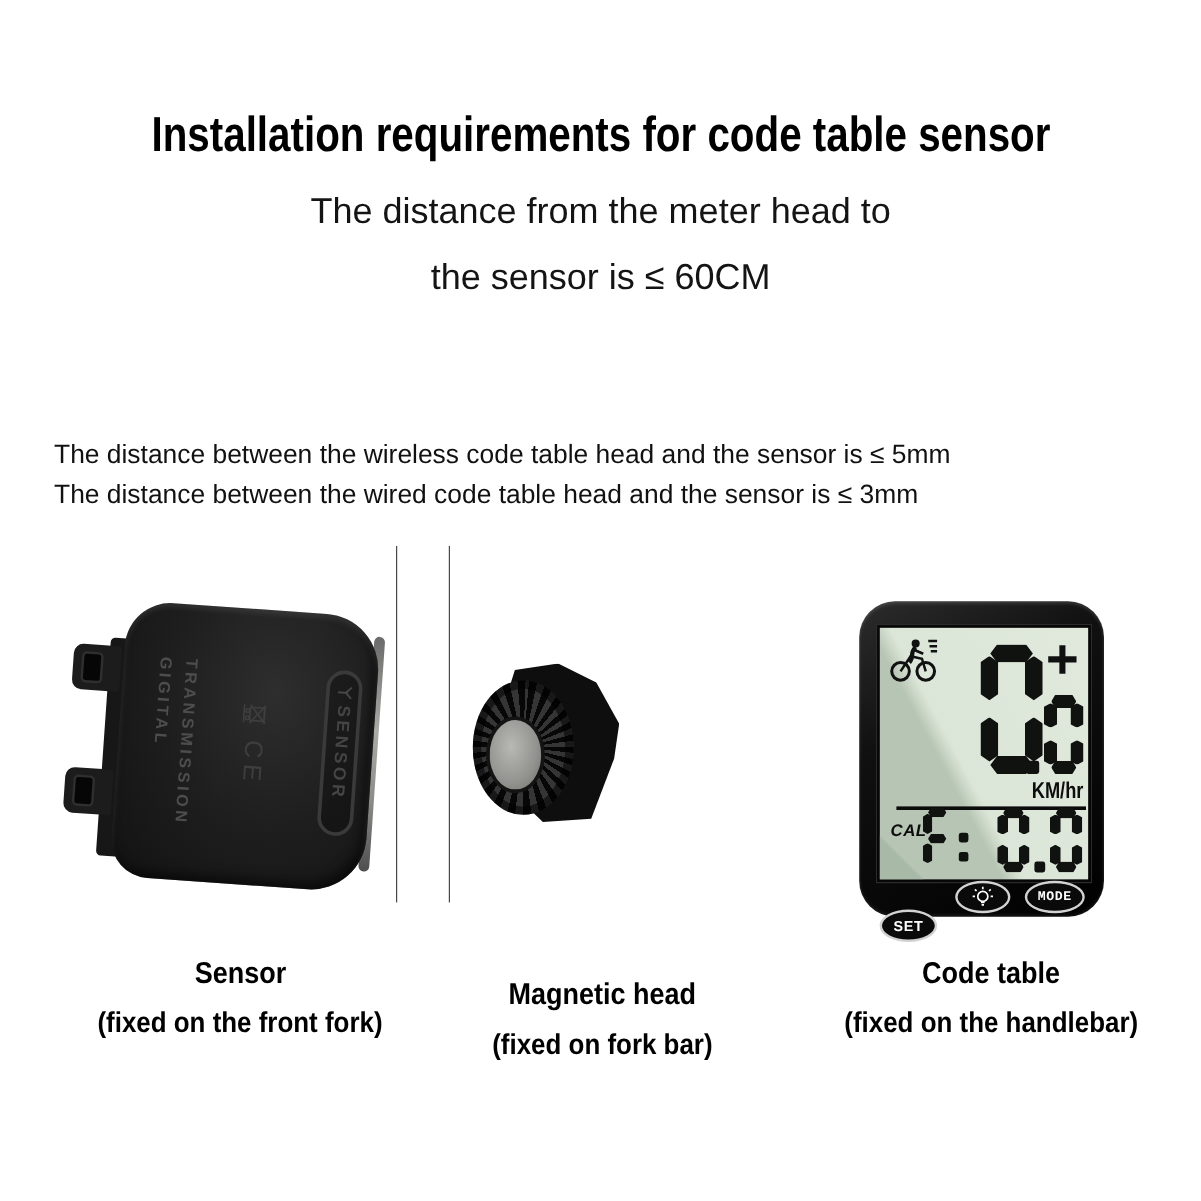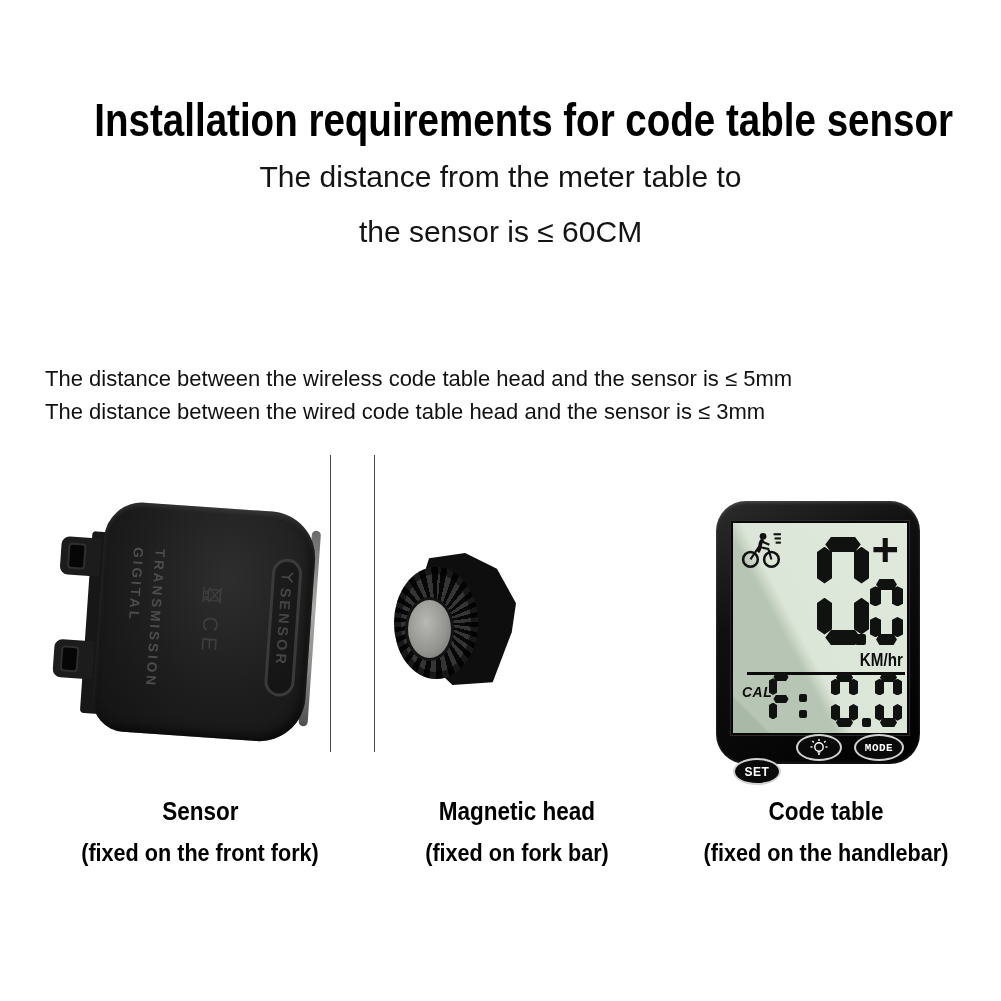--- a/index.html
+++ b/index.html
@@ -1,21 +1,21 @@
 <!DOCTYPE html>
 <html><head>
 <meta charset="utf-8">
 <style>
   html,body{margin:0;padding:0;background:#fff;}
   #canvas{position:relative;width:1001px;height:1001px;background:#ffffff;overflow:hidden;
           font-family:"Liberation Sans","DejaVu Sans",sans-serif;color:#000;}
 
   
-  .title{position:absolute;top:64px;left:0;right:0;text-align:left;
-         font-size:47px;font-weight:bold;line-height:1.05;white-space:nowrap;}
+  .title{position:absolute;top:64px;left:0;right:0;text-align:center;
+         font-size:41px;font-weight:bold;line-height:1.05;white-space:nowrap;}
   .title>span{display:inline-block;transform:scaleX(.82);}
   .subtitle{position:absolute;left:0;right:0;text-align:center;font-size:30px;color:#141414;white-space:nowrap;}
   .sub1{top:160px;} .sub2{top:215px;}
   .note{position:absolute;left:45px;font-size:22px;color:#111;white-space:nowrap;}
   .note1{top:366px;} .note2{top:399px;}
 
   
   .sep{position:absolute;top:455px;width:1px;height:297px;background:#474747;}
 
   
@@ -88,29 +88,29 @@
   .sh{clip-path:polygon(0 50%,16% 0,84% 0,100% 50%,84% 100%,16% 100%);}
   .sv{clip-path:polygon(50% 0,100% 14%,100% 86%,50% 100%,0 86%,0 14%);}
   .sdot{display:inline-block;background:#101210;border-radius:2px;}
   .scol{position:relative;display:inline-block;}
 
   
   .cap{position:absolute;text-align:center;font-weight:bold;white-space:nowrap;}
   .cap>span{display:inline-block;transform:scaleX(.9);}
   .cap-title{top:797px;font-size:25px;}
   .cap-sub{top:839px;font-size:24px;}
-  .col1{left:30px;width:340px;} .col2{left:368px;width:298px;} .col3{left:660px;width:332px;}
+  .col1{left:30px;width:340px;} .col2{left:353px;width:298px;margin-top:18px;} .col3{left:660px;width:332px;}
 </style>
 </head>
 <body>
 
 <div id="canvas">
 
   <h1 class="title"><span>Installation requirements for code table sensor</span></h1>
-  <div class="subtitle sub1">The distance from the meter table to</div>
+  <div class="subtitle sub1">The distance from the meter head to</div>
   <div class="subtitle sub2">the sensor is ≤ 60CM</div>
   <div class="note note1">The distance between the wireless code table head and the sensor is ≤ 5mm</div>
   <div class="note note2">The distance between the wired code table head and the sensor is ≤ 3mm</div>
 
   <div class="sep" style="left:330px"></div>
   <div class="sep" style="left:374px"></div>
 
   <div class="fig-sensor">
     <div class="sensor-rot">
       <div class="sensor-rim"></div>

